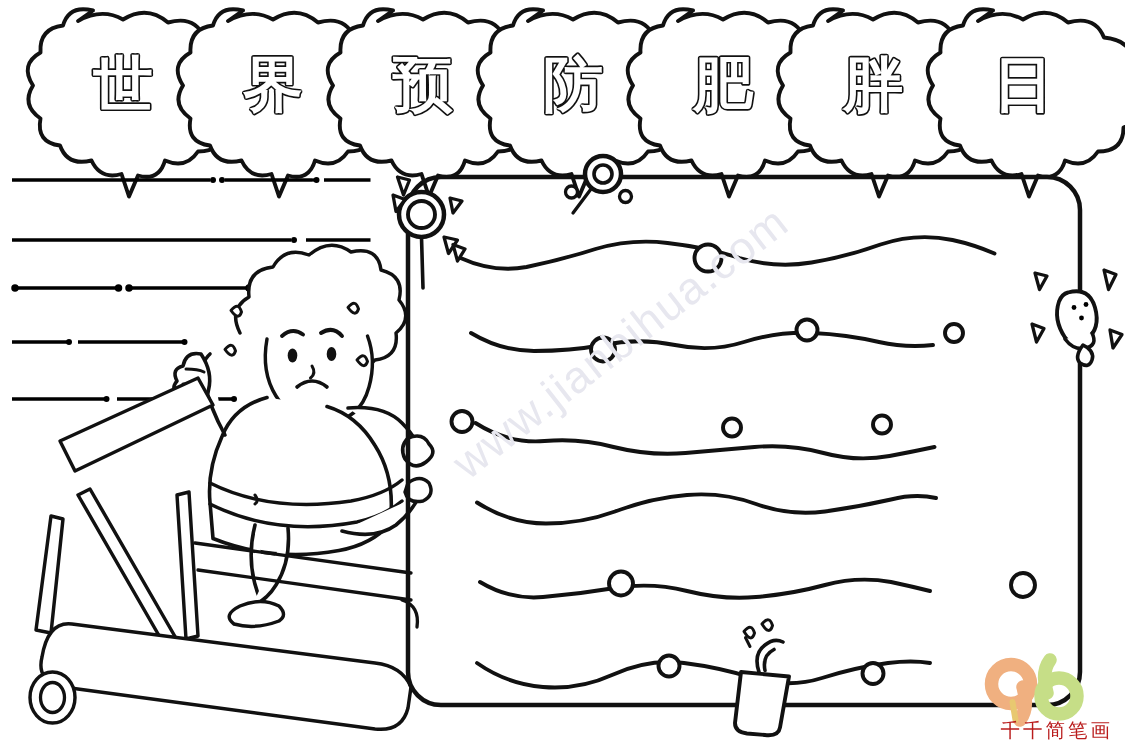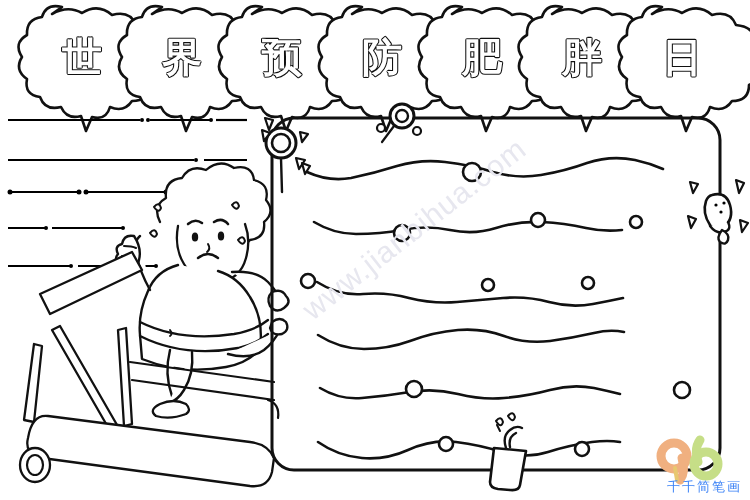--- a/index.html
+++ b/index.html
@@ -45,21 +45,21 @@
     right:6px;bottom:4px;
     width:96px;height:62px;
     pointer-events:none;
     user-select:none;
   }
   .logo-text{
     position:absolute;
     right:8px;bottom:4px;
     font-family:"DejaVu Sans", sans-serif;
     font-size:13px;
-    color:#3b82f6;
+    color:#b91c1c;
     letter-spacing:2px;
     white-space:nowrap;
   }
 </style>
 </head>
 <body>
 
 <div id="page">
 
   <svg width="750" height="500" viewBox="0 0 750 500">

